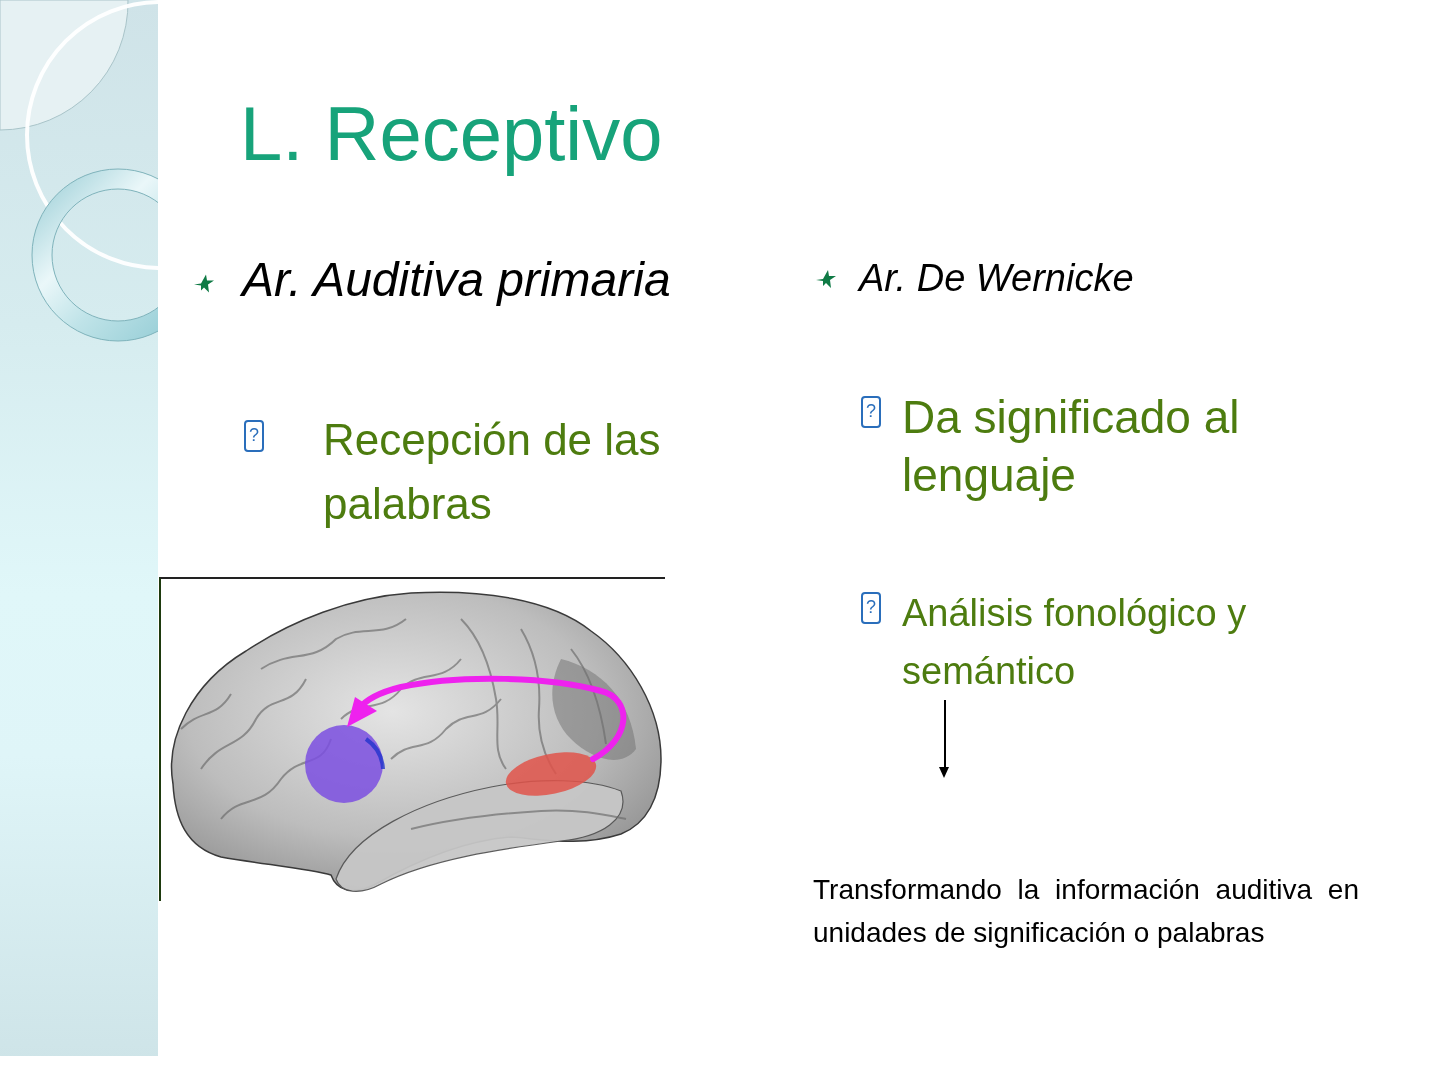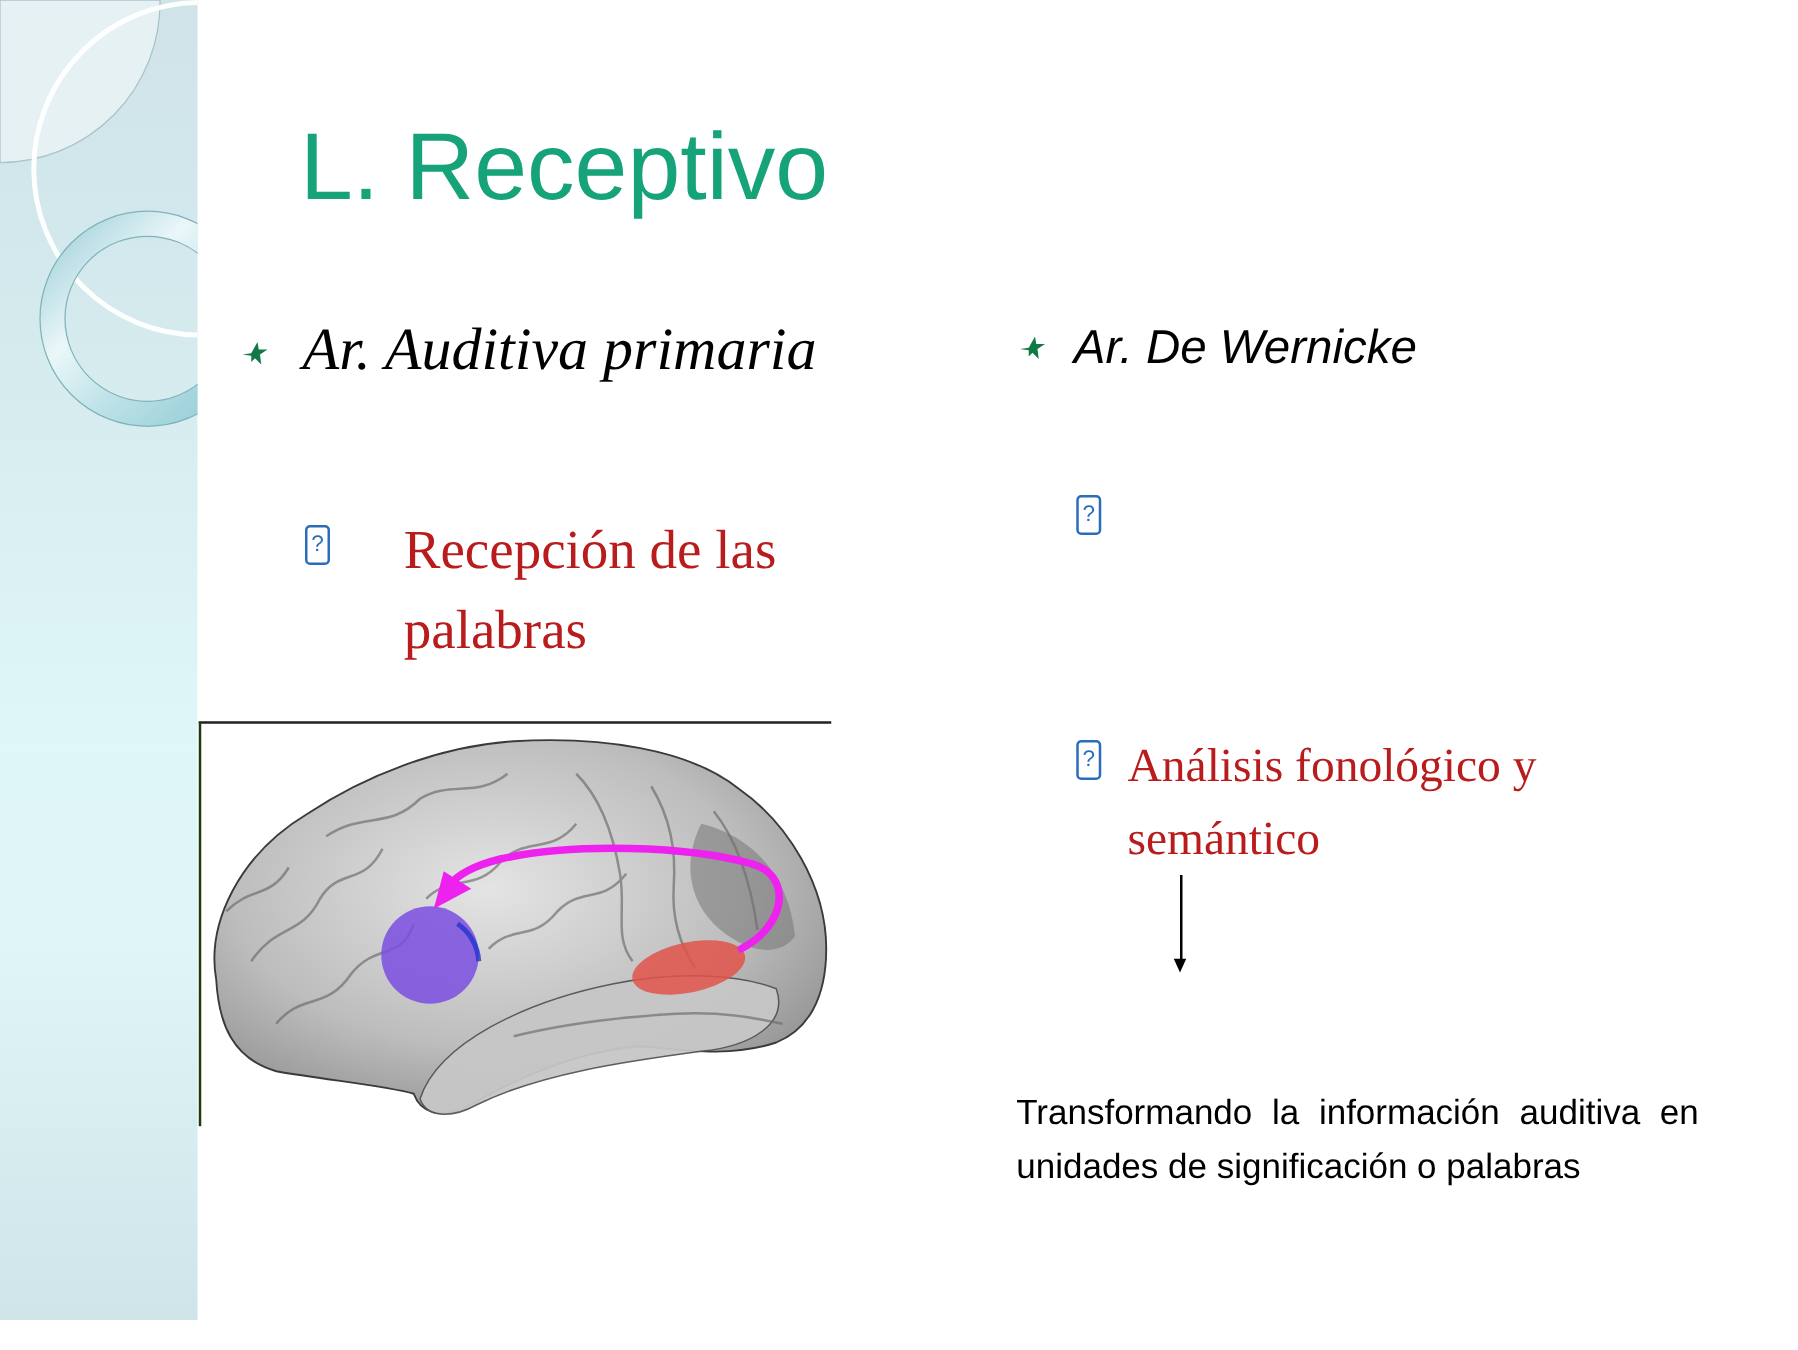--- a/index.html
+++ b/index.html
@@ -48,22 +48,22 @@
       white-space: nowrap;
     }
     .bullet-l1 .star {
       position: absolute;
       top: 50%;
       transform: translateY(-50%);
     }
 
     .bullet-l2 {
       position: absolute;
-      font-family: Liberation Serif, serif;
-      color: #b91c1c;
+      font-family: Liberation Sans, sans-serif;
+      color: #4d7c0f;
     }
     .qbox {
       position: absolute;
       width: 20px; height: 32px;
       border: 2.5px solid #2a6ebb;
       border-radius: 4px;
       box-sizing: border-box;
       color: #2a6ebb;
       font-family: "Liberation Sans", sans-serif;
       font-size: 18px;
@@ -130,21 +130,21 @@
       <circle cx="160" cy="135" r="133" fill="none" stroke="#ffffff" stroke-width="4" opacity="0.95"></circle>
 
       <circle cx="118" cy="255" r="76" fill="none" stroke="url(#ringGrad)" stroke-width="20"></circle>
       <circle cx="118" cy="255" r="86" fill="none" stroke="#7fb3bb" stroke-width="1"></circle>
       <circle cx="118" cy="255" r="66" fill="none" stroke="#7fb3bb" stroke-width="1"></circle>
     </svg>
   </div>
 
   <h1 class="title">L. Receptivo</h1>
 
-  <div class="bullet-l1" style="left:242px; top:254px; font-size:48px;font-family:Liberation Serif, serif;">
+  <div class="bullet-l1" style="left:242px; top:254px; font-size:48px;">
     <span class="star" style="left:-50px;">
       <svg width="24" height="24" viewBox="0 0 24 24">
           <path d="M2 13 L9 12 L14 3 L15 9 L22 9 L16 13 L17 21 L12 16 L9 19 L9 14 Z" fill="#0f7a45"></path>
         </svg>
     </span>
     <span>Ar. Auditiva primaria</span>
   </div>
 
   <div class="qbox" style="left:244px; top:420px;">?</div>
   <div class="bullet-l2" style="left:323px; top:408px; width:360px; font-size:44px; line-height:64px;">
@@ -193,20 +193,24 @@
   <div class="bullet-l1" style="left:859px; top:258px; font-size:38px;">
     <span class="star" style="left:-45px;">
       <svg width="24" height="24" viewBox="0 0 24 24">
           <path d="M2 13 L9 12 L14 3 L15 9 L22 9 L16 13 L17 21 L12 16 L9 19 L9 14 Z" fill="#0f7a45"></path>
         </svg>
     </span>
     <span>Ar. De Wernicke</span>
   </div>
 
   <div class="qbox" style="left:861px; top:396px;">?</div>
+  <div class="bullet-l2" style="left:902px; top:388px; font-size:46px; line-height:58px;">
+    <div>Da significado al</div>
+    <div>lenguaje</div>
+  </div>
 
   <div class="qbox" style="left:861px; top:592px;">?</div>
   <div class="bullet-l2" style="left:902px; top:584px; font-size:38px; line-height:58px;">
     <div>Análisis fonológico y</div>
     <div>semántico</div>
   </div>
 
   <div class="down-arrow"></div>
 
   <p class="note">Transformando la información auditiva en unidades de significación o palabras</p>

